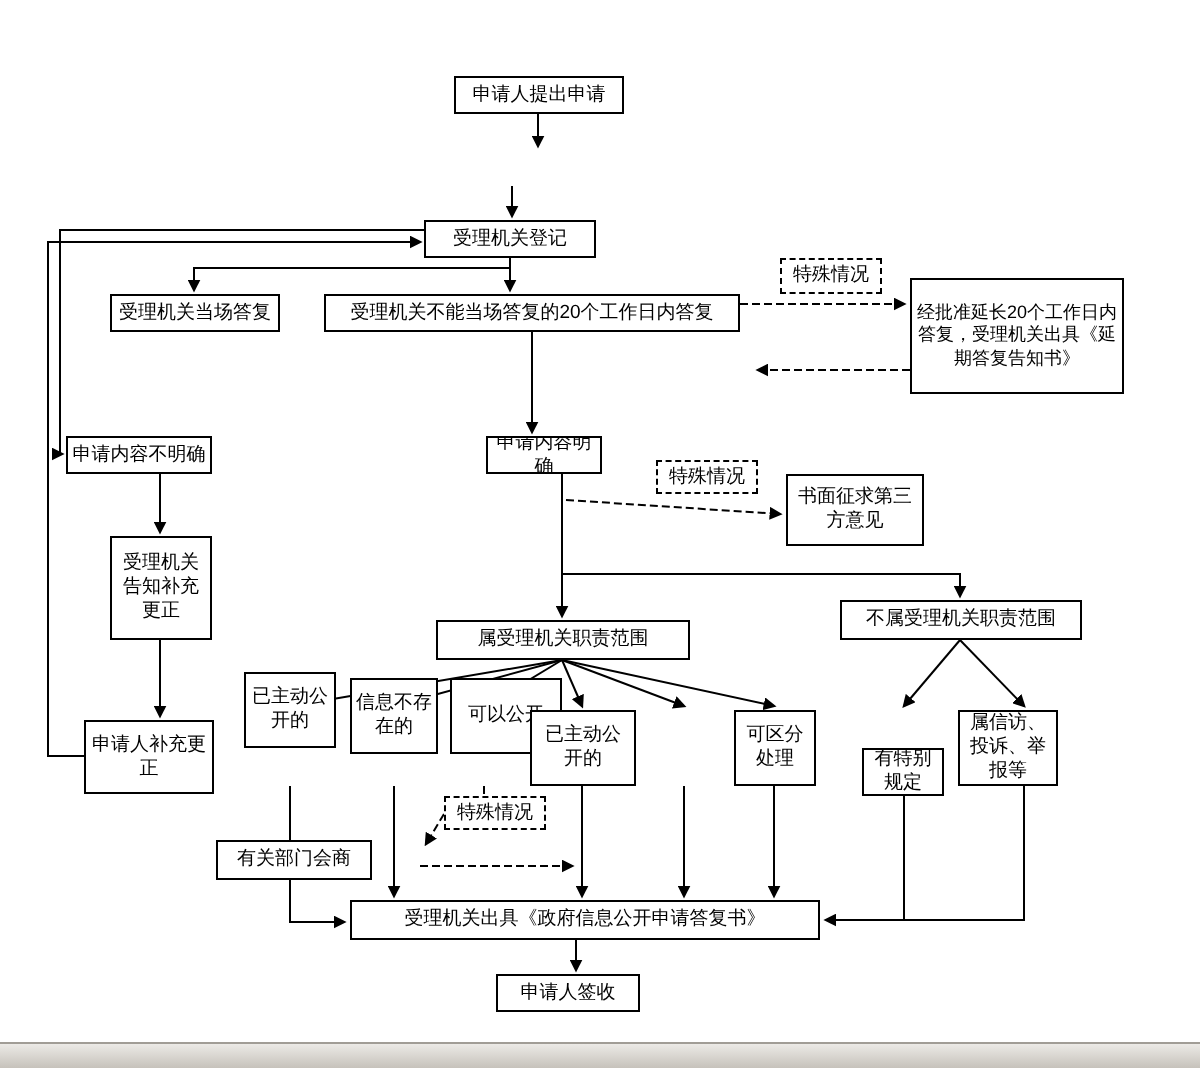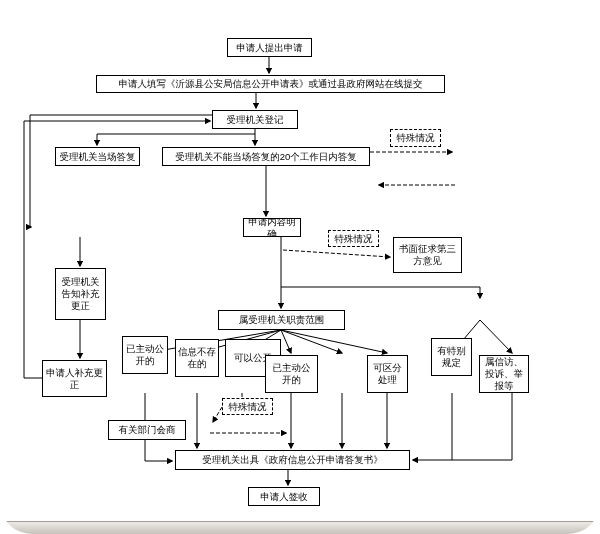--- a/index.html
+++ b/index.html
@@ -6,21 +6,20 @@
   html, body { background: #ffffff; }
   body {
     font-family: "Liberation Sans", "DejaVu Sans", sans-serif;
     width: 600px; height: 534px;
   }
   .canvas {
     position: relative;
     width: 600px; height: 534px;
     background: #ffffff;
     overflow: hidden;
-    border-radius: 32px;
   }
   svg.wires { position: absolute; left: 0; top: 0; }
   .node {
     position: absolute;
     border: 1px solid #000;
     background: #fff;
     color: #000;
     display: flex;
     align-items: center;
     justify-content: center;
@@ -87,57 +86,59 @@
       <line x1="455" y1="185" x2="379" y2="185" marker-end="url(#arr)"></line>
       <line x1="283" y1="250" x2="390" y2="257" marker-end="url(#arr)"></line>
       <line x1="242" y1="393" x2="242" y2="397"></line>
       <line x1="222" y1="407" x2="213" y2="422" marker-end="url(#arr)"></line>
       <line x1="210" y1="433" x2="286" y2="433" marker-end="url(#arr)"></line>
     </g>
   </svg>
 
   <div class="node" style="left:227px;top:38px;width:85px;height:19px">申请人提出申请</div>
 
-  <div class="node" style="left:96px;top:75px;width:349px;height:18px">申请人填写《沂源县公安局信息公开申请表》或通过县政府网站在线提交</div>
 
   <div class="node" style="left:212px;top:110px;width:86px;height:19px">受理机关登记</div>
 
   <div class="node" style="left:55px;top:147px;width:85px;height:19px">受理机关当场答复</div>
 
   <div class="node" style="left:162px;top:147px;width:208px;height:19px">受理机关不能当场答复的20个工作日内答复</div>
 
   <div class="node dashed" style="left:390px;top:129px;width:51px;height:18px">特殊情况</div>
 
+  <div class="node small" style="left:455px;top:139px;width:107px;height:58px">经批准延长20个工作日内答复，受理机关出具《延期答复告知书》</div>
 
+  <div class="node" style="left:33px;top:218px;width:73px;height:19px">申请内容不明确</div>
 
   <div class="node" style="left:243px;top:218px;width:58px;height:19px">申请内容明确</div>
 
   <div class="node dashed" style="left:328px;top:230px;width:51px;height:17px">特殊情况</div>
 
   <div class="node" style="left:393px;top:237px;width:69px;height:36px">书面征求第三方意见</div>
 
   <div class="node" style="left:55px;top:268px;width:51px;height:52px">受理机关告知补充更正</div>
 
   <div class="node" style="left:218px;top:310px;width:127px;height:20px">属受理机关职责范围</div>
 
+  <div class="node" style="left:420px;top:300px;width:121px;height:20px">不属受理机关职责范围</div>
 
   <div class="node" style="left:42px;top:360px;width:65px;height:37px">申请人补充更正</div>
 
   <div class="node" style="left:122px;top:336px;width:46px;height:38px">已主动公开的</div>
 
   <div class="node" style="left:175px;top:339px;width:44px;height:38px">信息不存在的</div>
 
   <div class="node" style="left:225px;top:339px;width:56px;height:38px">可以公开</div>
 
   <div class="node" style="left:265px;top:355px;width:53px;height:38px">已主动公开的</div>
 
 
   <div class="node" style="left:367px;top:355px;width:41px;height:38px">可区分处理</div>
 
-  <div class="node" style="left:431px;top:338px;width:41px;height:38px">有特别规定</div>
+  <div class="node" style="left:431px;top:374px;width:41px;height:24px">有特别规定</div>
 
   <div class="node" style="left:479px;top:355px;width:50px;height:38px">属信访、投诉、举报等</div>
 
   <div class="node dashed" style="left:222px;top:398px;width:51px;height:17px">特殊情况</div>
 
   <div class="node" style="left:108px;top:420px;width:78px;height:20px">有关部门会商</div>
 
   <div class="node" style="left:175px;top:450px;width:235px;height:20px">受理机关出具《政府信息公开申请答复书》</div>
 
   <div class="node" style="left:248px;top:487px;width:72px;height:19px">申请人签收</div>

